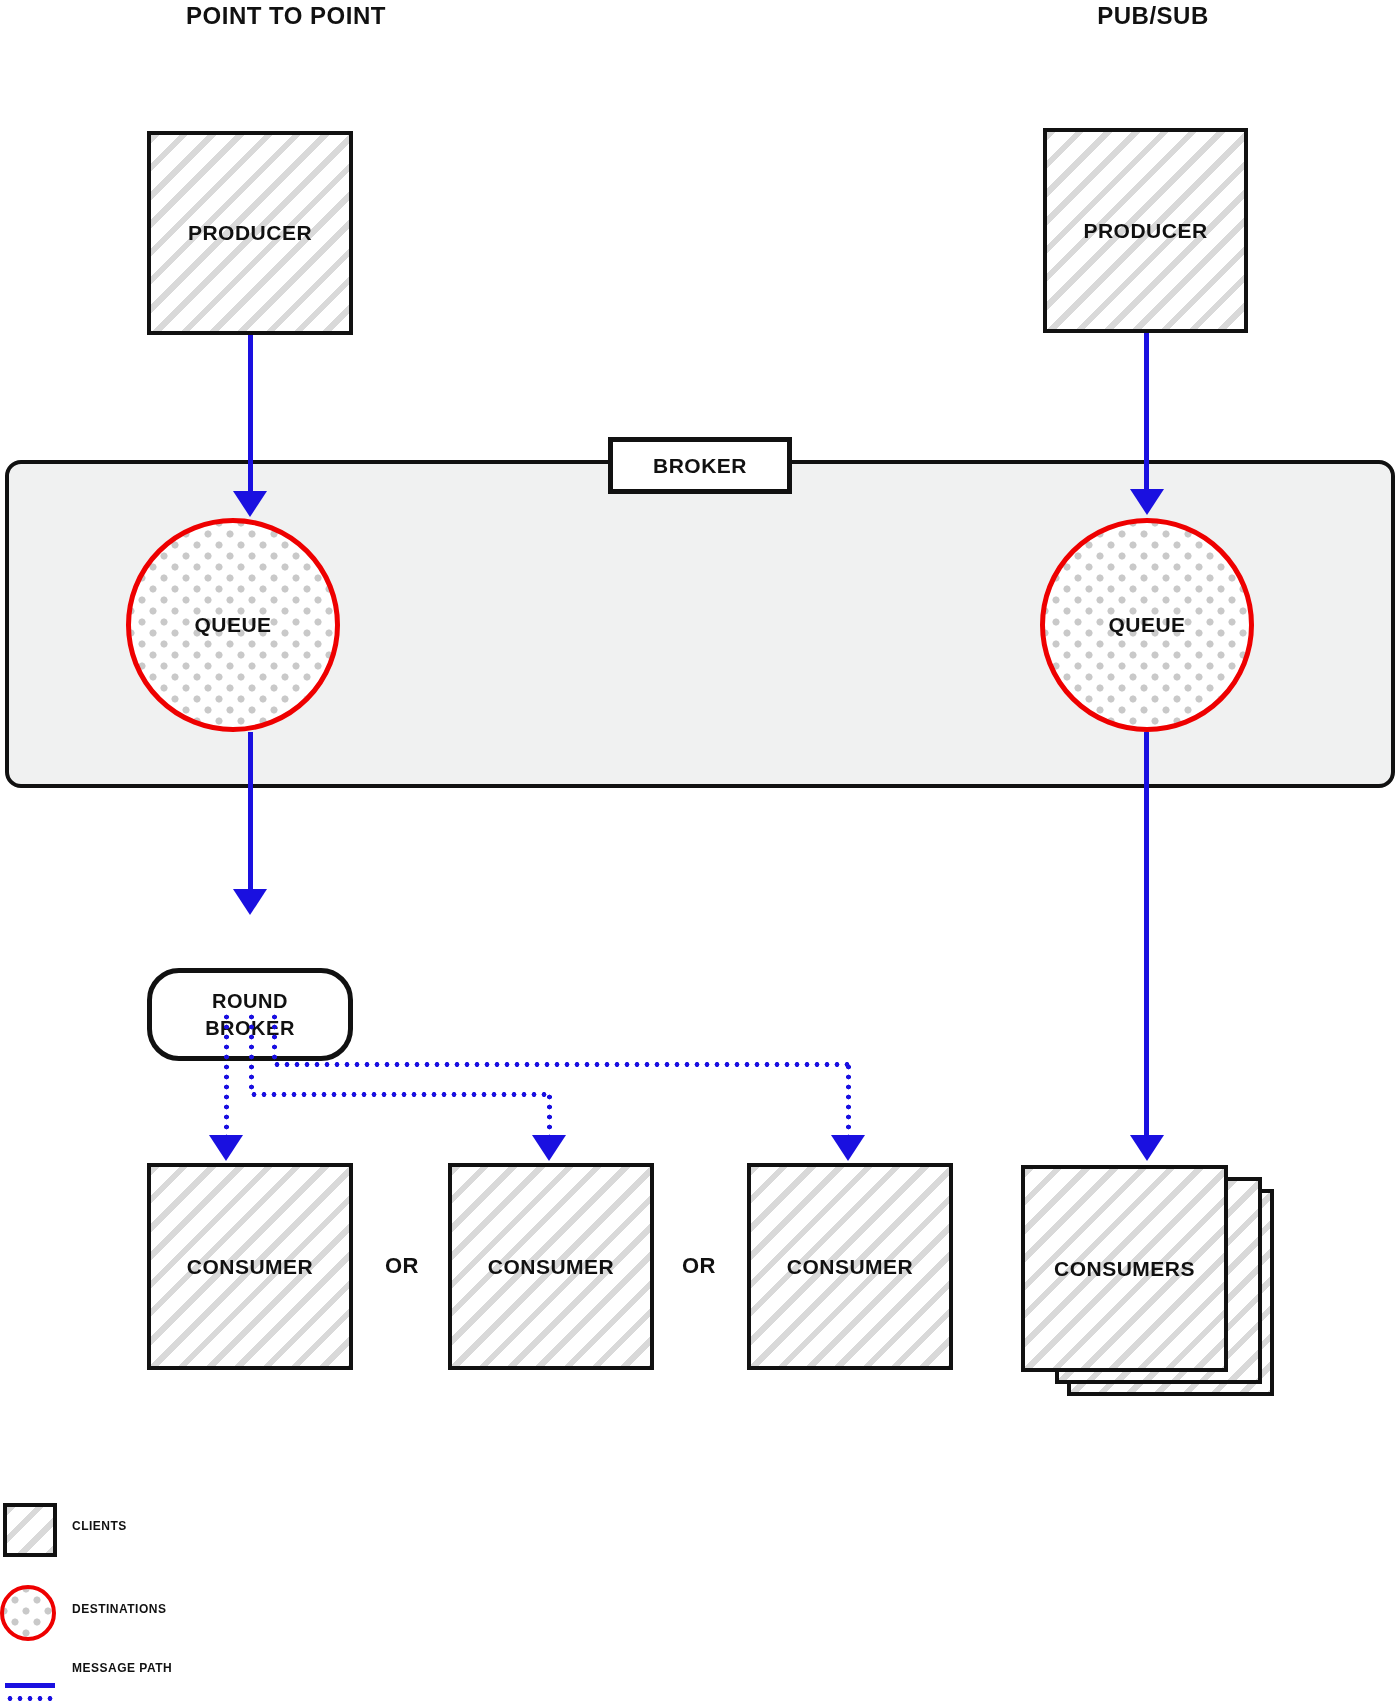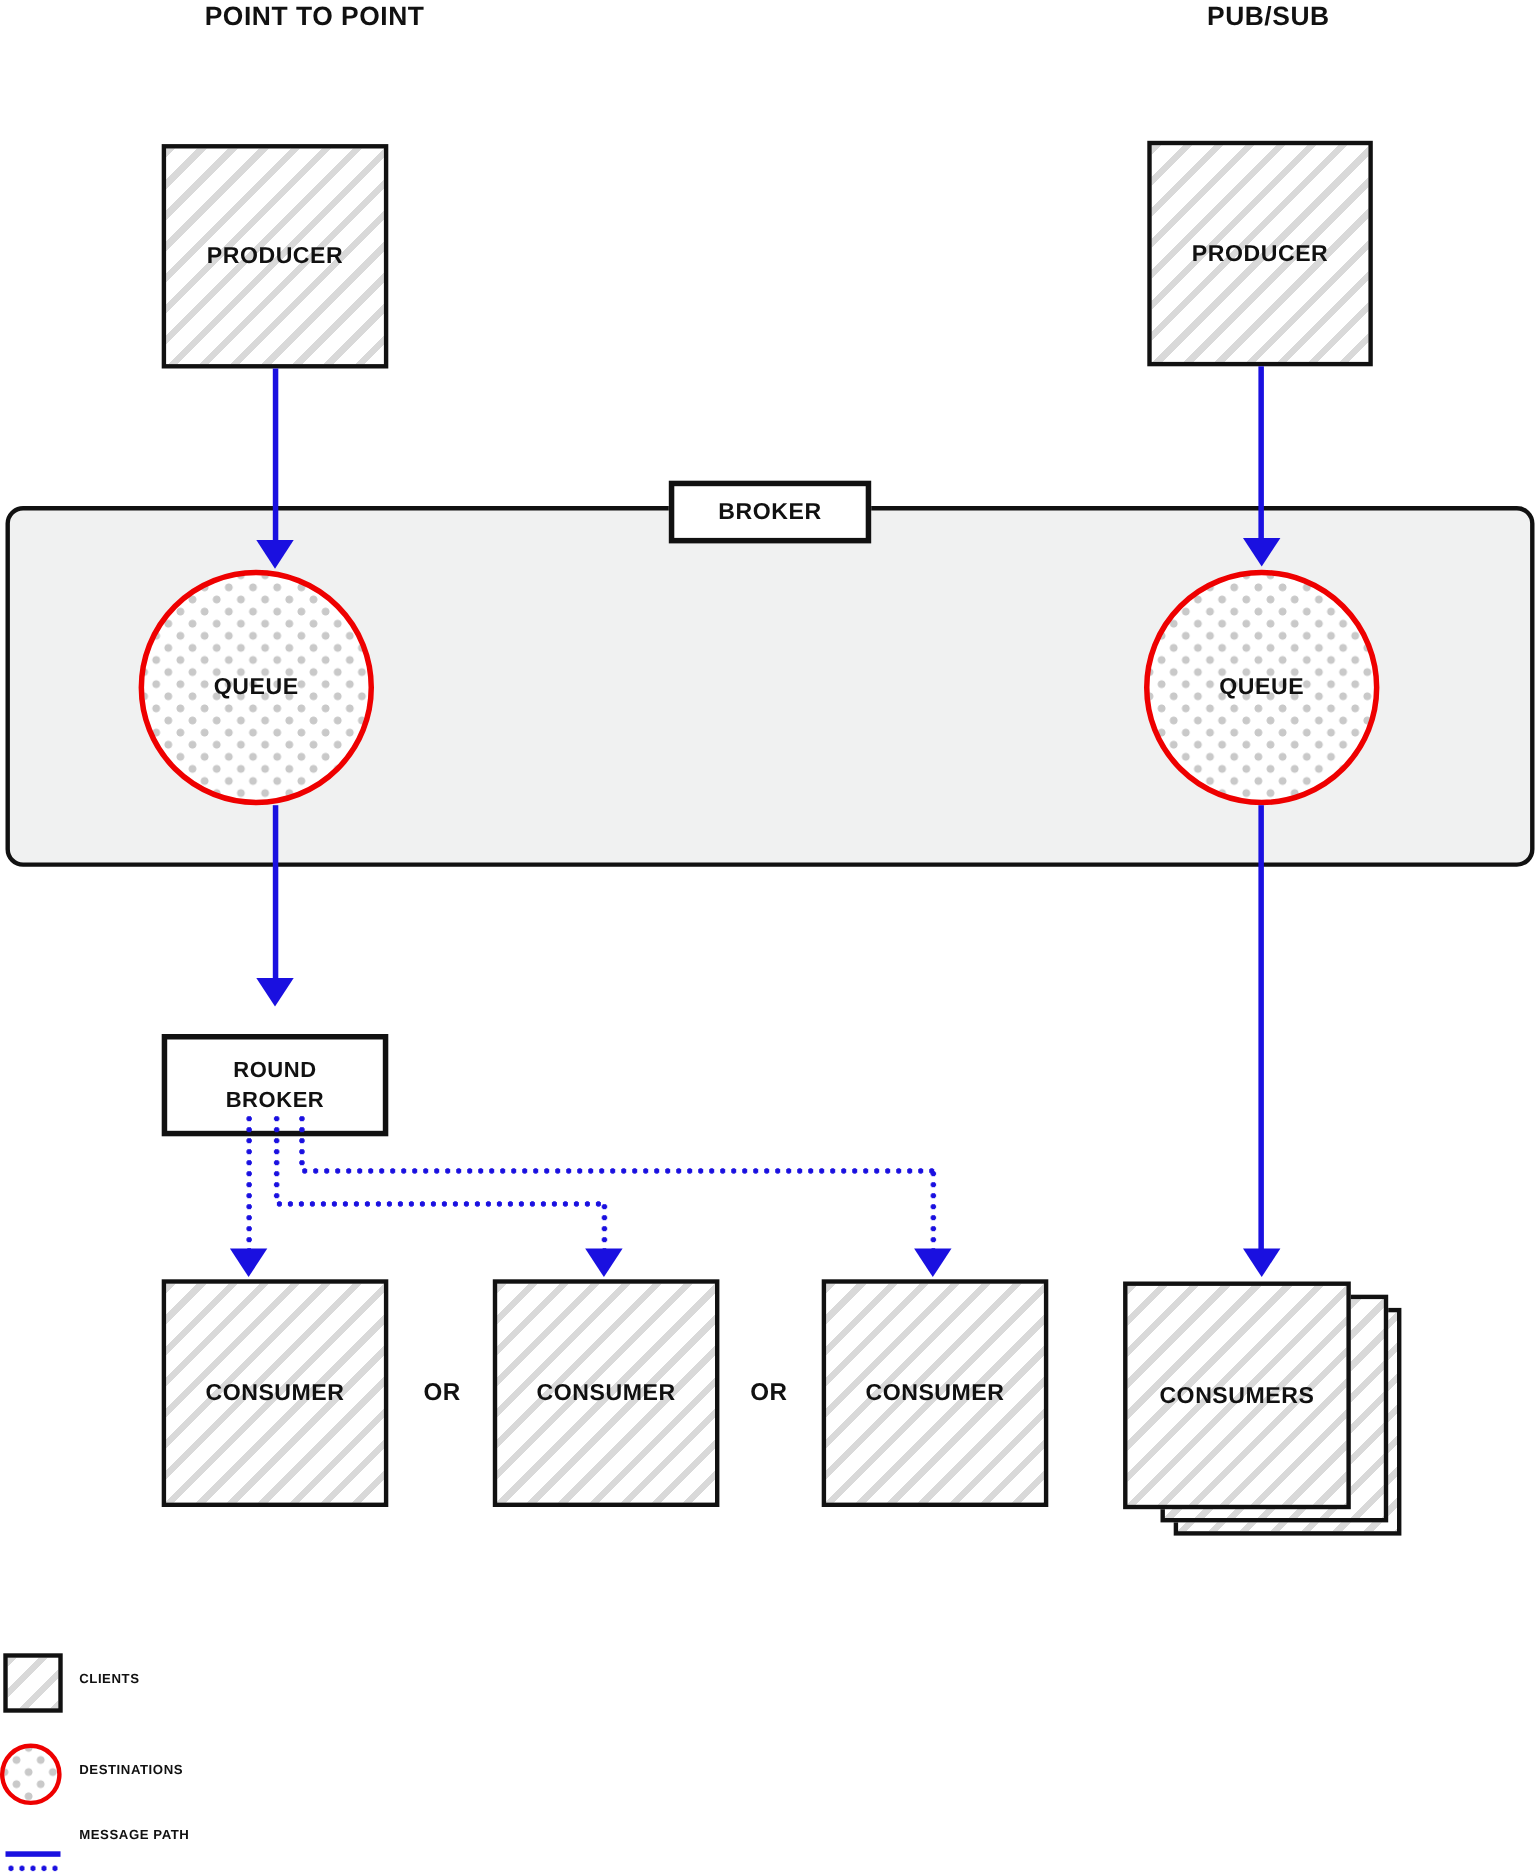--- a/index.html
+++ b/index.html
@@ -97,21 +97,21 @@
   <div class="abs vline" style="left:1144px;top:732px;height:404px;"></div>
   <div class="abs ahead" style="left:1130px;top:1135px;"></div>
 
   <div class="abs circle dots" style="left:126px;top:518px;">
     <span>QUEUE</span>
   </div>
   <div class="abs circle dots" style="left:1040px;top:518px;">
     <span>QUEUE</span>
   </div>
 
-  <div class="abs whitebox" style="left:147px;top:940px;width:206px;height:93px;font-size:20px;line-height:1.35;">
+  <div class="abs whitebox" style="left:147px;top:968px;width:206px;height:93px;font-size:20px;line-height:1.35;border-radius:32px;">
     <div>
       <div>ROUND</div>
       <div>BROKER</div>
     </div>
   </div>
 
   <div class="abs dotv" style="left:224px;top:1012px;height:124px;"></div>
   <div class="abs ahead" style="left:209px;top:1135px;"></div>
 
   <div class="abs dotv" style="left:249px;top:1012px;height:80px;"></div>

